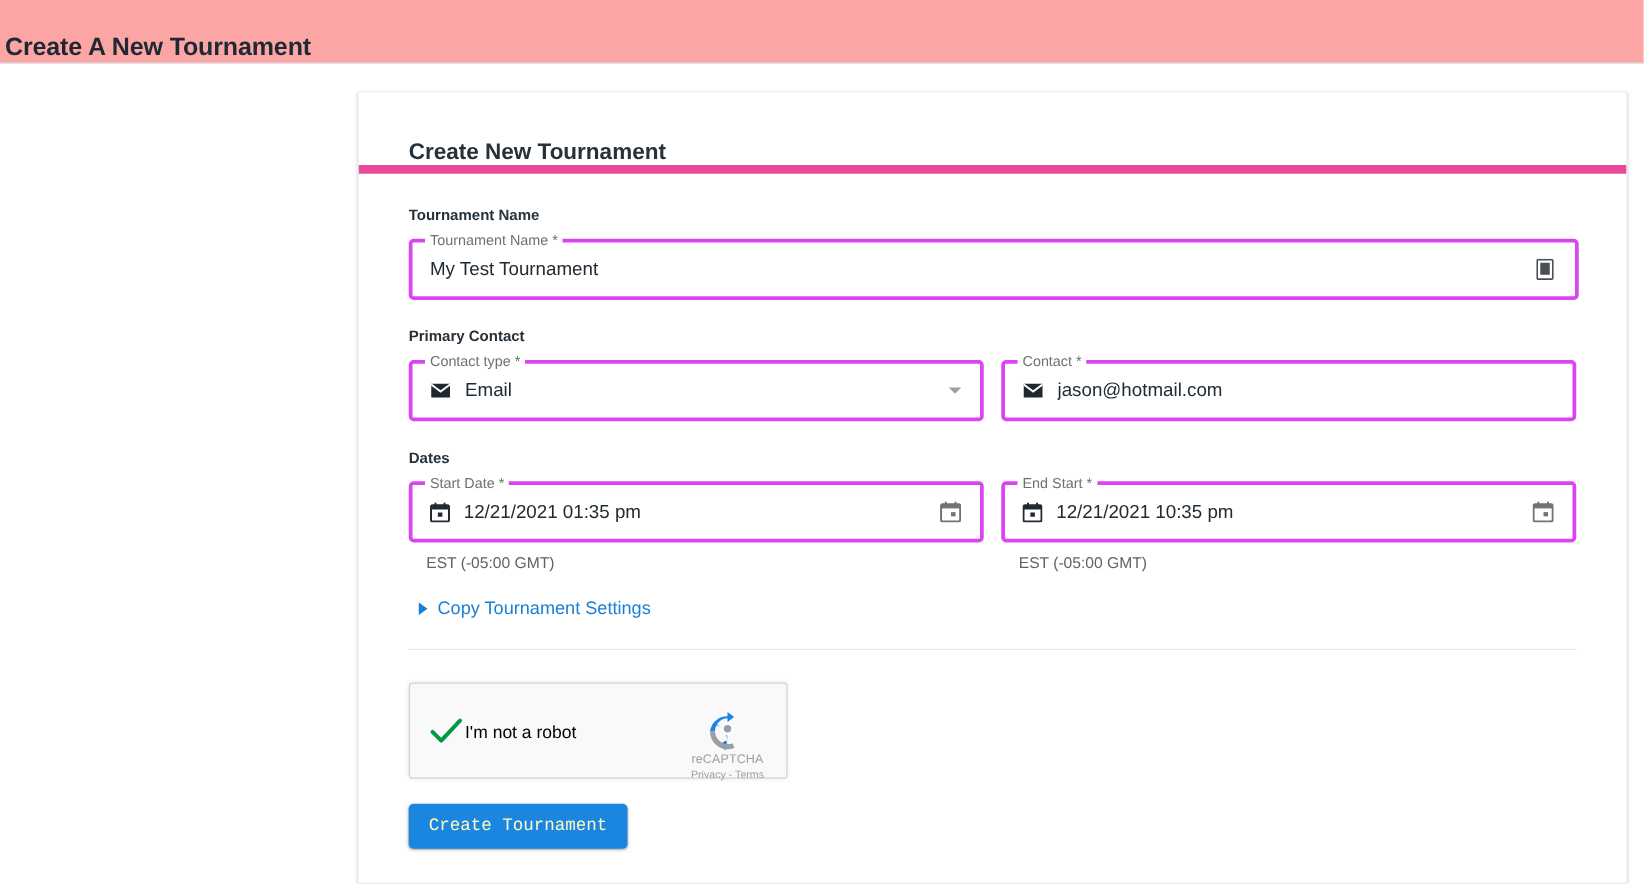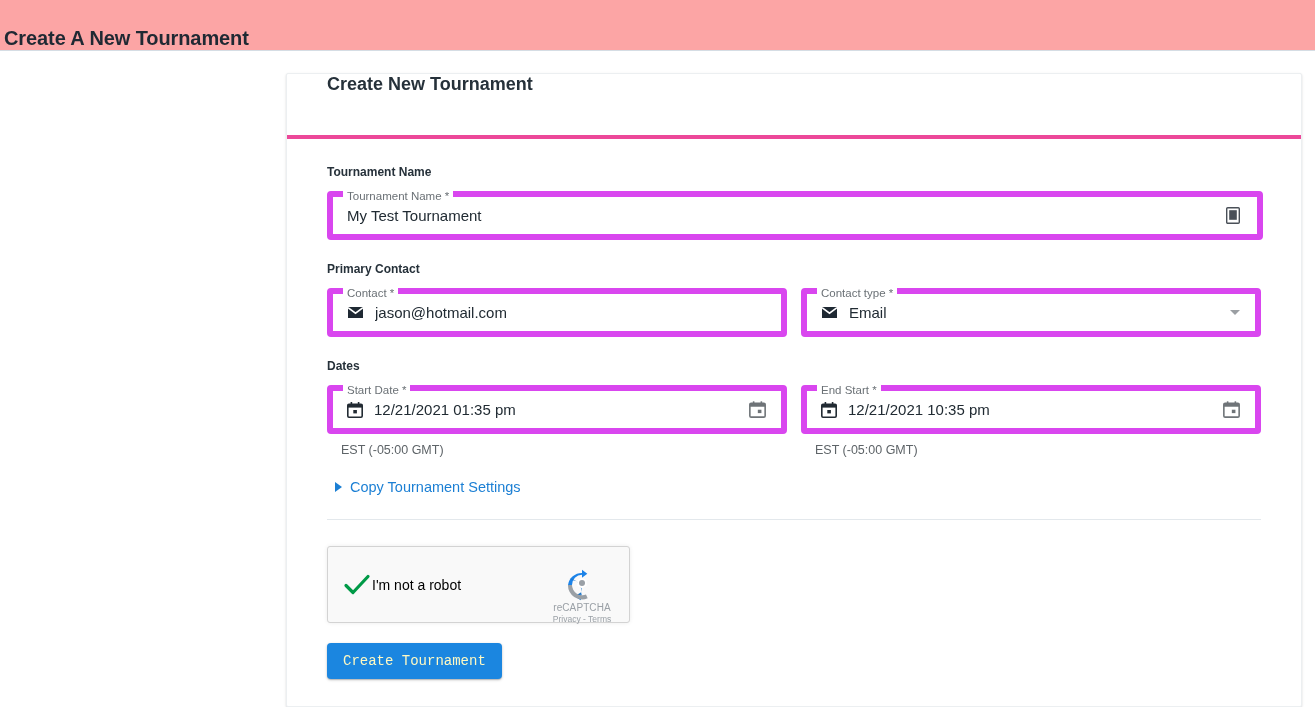--- a/index.html
+++ b/index.html
@@ -41,23 +41,23 @@
     width: 1016px;
     height: 634px;
     background: #ffffff;
     border: 1px solid #eceff1;
     border-radius: 2px;
     box-shadow: 0 1px 3px rgba(0,0,0,0.10), 0 1px 2px rgba(0,0,0,0.06);
   }
   .card-header {
     height: 65px;
     display: flex;
-    align-items: flex-start;
+    align-items: flex-end;
     padding: 0 40px;
-    border-bottom: 4px solid #ec4899;
+    border-bottom: 7px solid #ec4899;
   }
   .card-header-title {
     font-size: 18px;
     font-weight: bold;
     color: #26313a;
   }
   .card-body {
     padding: 26px 40px 0 40px;
   }
 
@@ -67,21 +67,21 @@
     color: #26313a;
     margin: 0 0 12px 0;
   }
   .section-title.dates { margin-top: 22px; }
   .section-title.contact { margin-top: 22px; }
 
   
   .field {
     position: relative;
     height: 49px;
-    border: 6px solid #d946ef;
+    border: 3px solid #d946ef;
     border-radius: 4px;
     background: #fff;
     display: flex;
     align-items: center;
     padding: 0 12px 0 14px;
   }
   .field-legend {
     position: absolute;
     top: -7px;
     left: 10px;
@@ -249,42 +249,42 @@
           </svg>
         </span>
       </div>
 
       <div class="section-title contact">Primary Contact</div>
 
       <div class="row">
 
         <div class="col">
           <div class="field">
+            <span class="field-legend">Contact type *</span>
+            <span class="ic">
+              <svg width="17" height="13" viewBox="0 0 17 13">
+                <path d="M1 1h15v11H1z" fill="#1f2933"></path>
+                <path d="M1 1.6l7.5 5.6L16 1.6" fill="none" stroke="#ffffff" stroke-width="1.6"></path>
+              </svg>
+            </span>
+            <span class="field-value with-gap">Email</span>
+            <span class="caret"></span>
+          </div>
+        </div>
+
+        <div class="col">
+          <div class="field">
             <span class="field-legend">Contact *</span>
             <span class="ic">
               <svg width="17" height="13" viewBox="0 0 17 13">
                 <path d="M1 1h15v11H1z" fill="#1f2933"></path>
                 <path d="M1 1.6l7.5 5.6L16 1.6" fill="none" stroke="#ffffff" stroke-width="1.6"></path>
               </svg>
             </span>
             <span class="field-value with-gap">jason@hotmail.com</span>
-          </div>
-        </div>
-
-        <div class="col">
-          <div class="field">
-            <span class="field-legend">Contact type *</span>
-            <span class="ic">
-              <svg width="17" height="13" viewBox="0 0 17 13">
-                <path d="M1 1h15v11H1z" fill="#1f2933"></path>
-                <path d="M1 1.6l7.5 5.6L16 1.6" fill="none" stroke="#ffffff" stroke-width="1.6"></path>
-              </svg>
-            </span>
-            <span class="field-value with-gap">Email</span>
-            <span class="caret"></span>
           </div>
         </div>
 
       </div>
 
       <div class="section-title dates">Dates</div>
 
       <div class="row">
 
         <div class="col">

